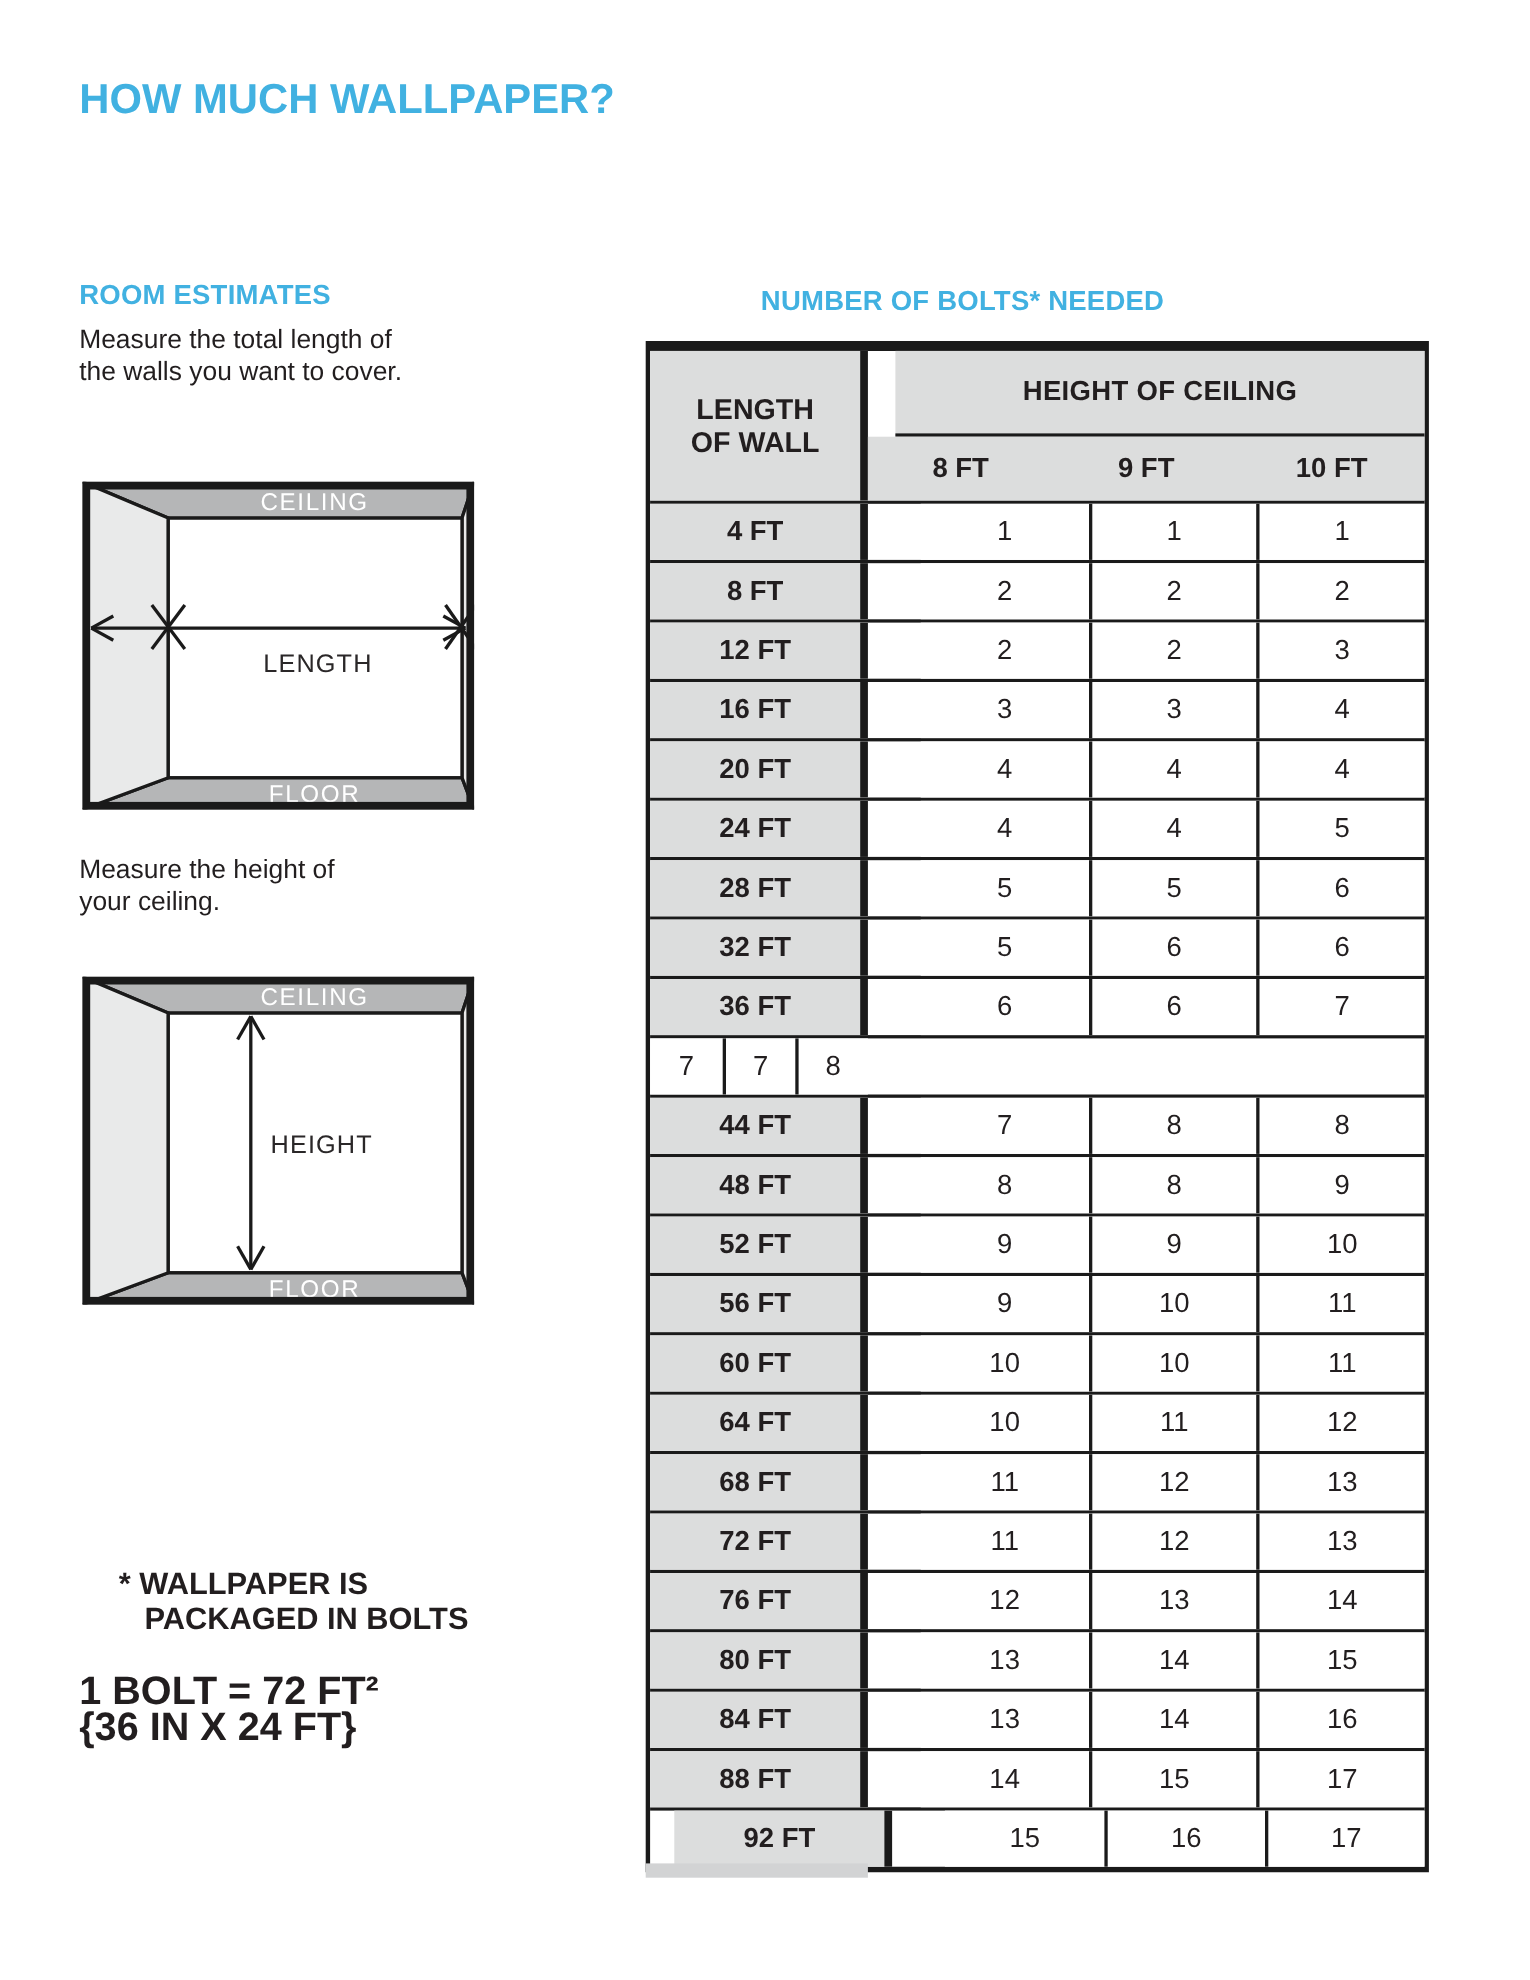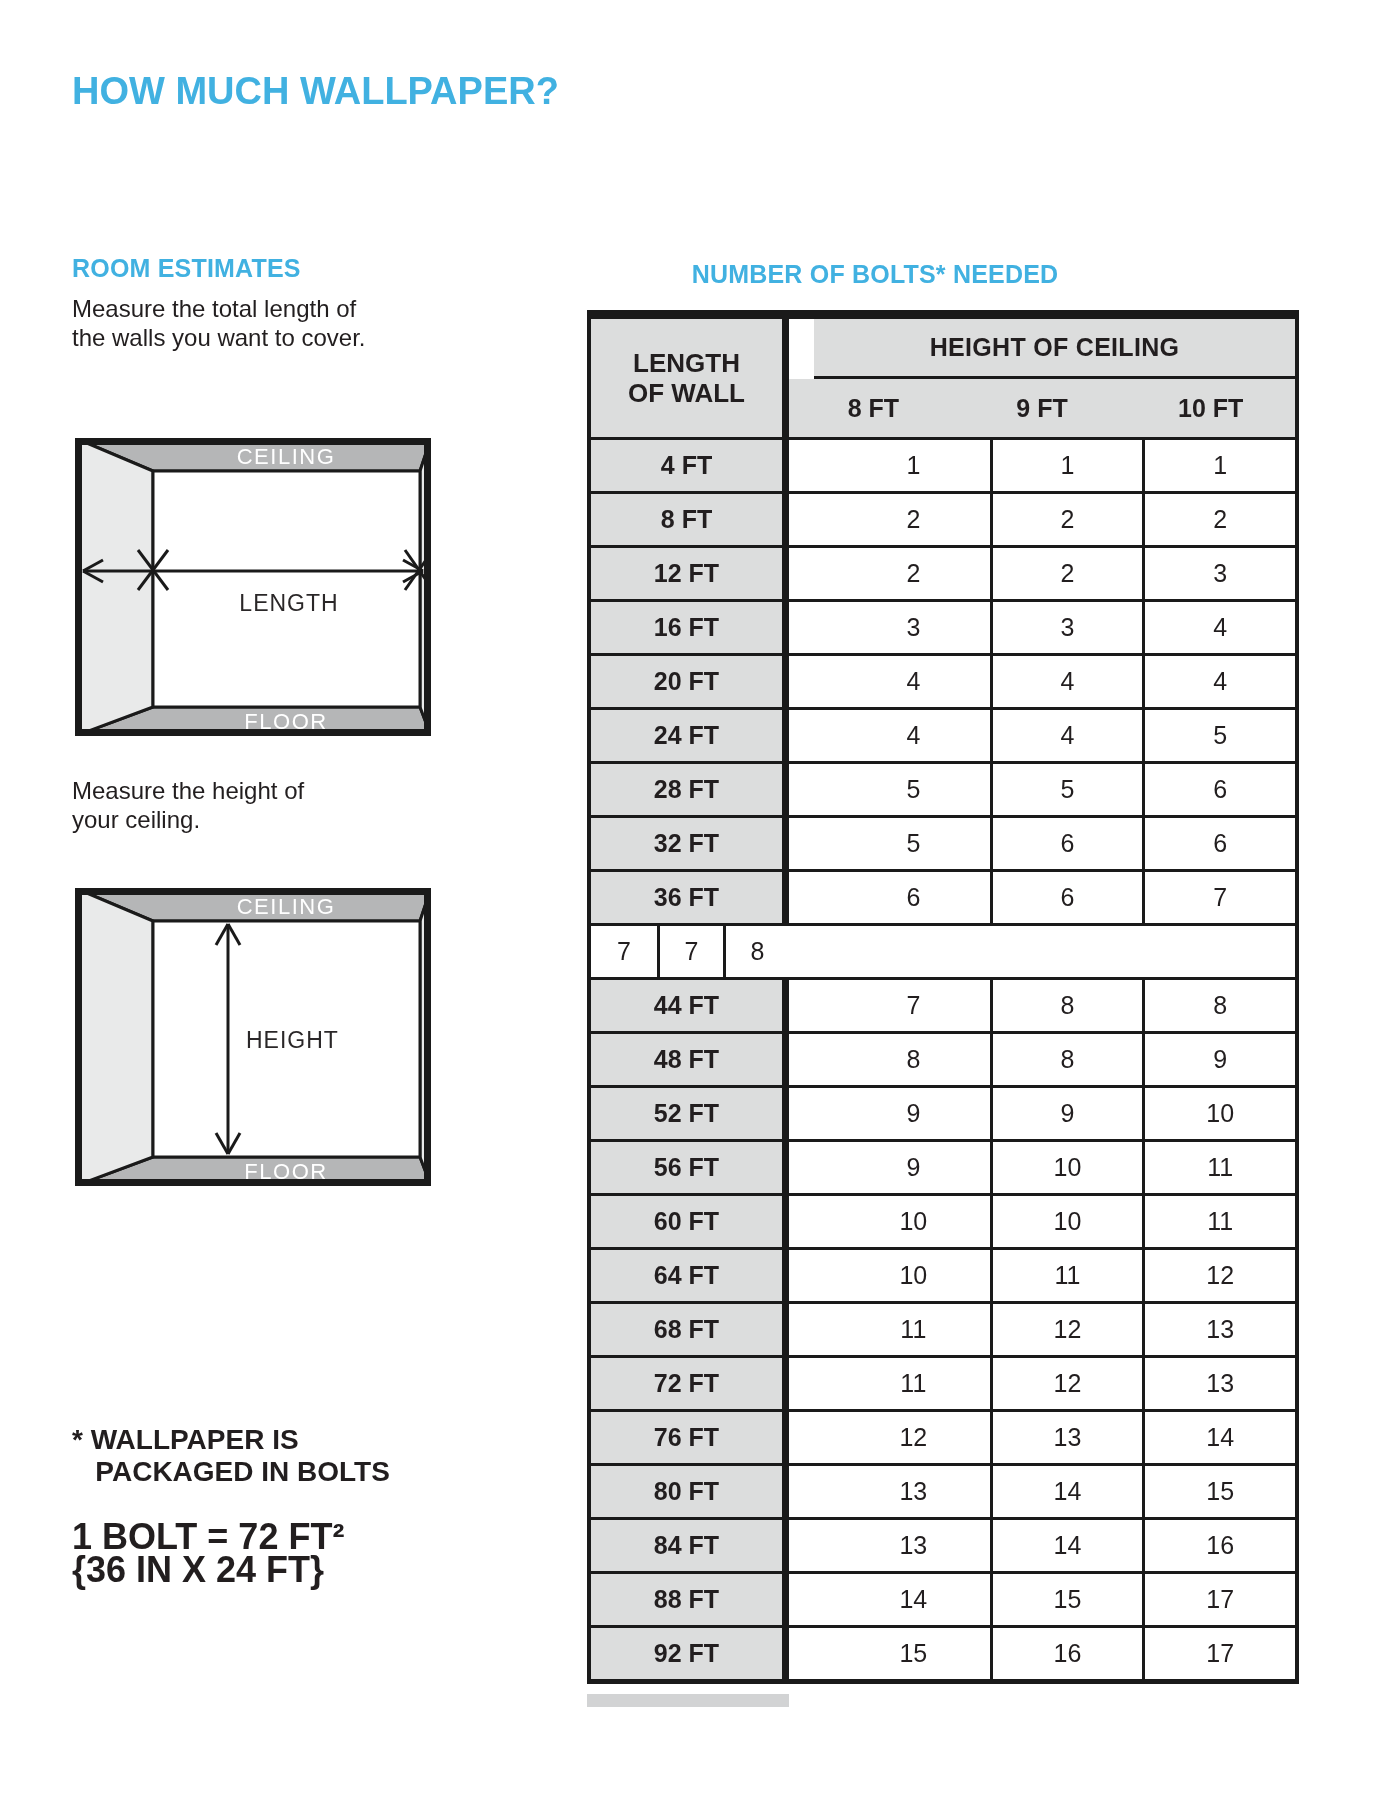--- a/index.html
+++ b/index.html
@@ -14,37 +14,37 @@
   *{margin:0;padding:0;box-sizing:border-box;}
   html,body{background:#ffffff;}
   .page{
     position:relative;width:1391px;height:1800px;background:#ffffff;
     font-family:"Liberation Sans", sans-serif;color:var(--ink);overflow:hidden;
   }
   .abs{position:absolute;}
   h1.title{left:72px;top:72px;font-size:38px;font-weight:bold;color:var(--accent);letter-spacing:0;line-height:1.05;}
   h2.sec{font-size:25px;font-weight:bold;color:var(--accent);letter-spacing:.2px;}
   .body-text{font-size:24px;line-height:29px;color:var(--ink);white-space:pre-line;}
-  .foot-text{font-size:28px;line-height:32px;font-weight:bold;color:var(--ink);white-space:pre-wrap;}
+  .foot-text{font-size:28px;line-height:32px;font-weight:bold;color:var(--ink);white-space:pre-wrap;margin-left:36px;}
   .bolt-text{font-size:36px;line-height:33px;font-weight:bold;color:var(--ink);white-space:pre-line;}
 
   .table-heading{left:587px;top:260px;width:576px;text-align:center;}
 
   .bolt-table{left:587px;top:310px;width:712px;background:#fff;
     border:4px solid var(--line);border-top-width:9px;border-bottom-width:5px;}
   .thead{display:grid;grid-template-columns:198px 1fr;border-bottom:3px solid var(--line);}
   .corner{width:198px;background:var(--cellgray);border-right:7px solid var(--line);
     display:flex;align-items:center;justify-content:center;text-align:center;
     font-weight:bold;font-size:26px;line-height:30px;white-space:pre-line;}
-  .group-head{height:60px;background:var(--cellgray);border-bottom:3px solid var(--line);
+  .group-head{height:78px;background:var(--cellgray);border-bottom:3px solid var(--line);
     display:flex;align-items:center;justify-content:center;font-weight:bold;font-size:25px;letter-spacing:.3px;margin-left:25px;}
   .col-heads{display:grid;grid-template-columns:1fr 1fr 1fr;height:58px;background:var(--cellgray);}
   .col-head{display:flex;align-items:center;justify-content:center;font-weight:bold;font-size:25px;}
   .trow{display:grid;grid-template-columns:198px 1fr;height:54px;border-bottom:3px solid var(--line);gap:48px;}
-  .trow:last-child{height:51px;border-bottom:none;}
+  .trow:last-child{height:51px;border-bottom:none;padding-left:22px;}
   .row-label{background:var(--cellgray);border-right:7px solid var(--line);
     display:flex;align-items:center;justify-content:center;font-weight:bold;font-size:25px;}
   .row-vals{display:grid;grid-template-columns:1fr 1fr 1fr;background:#fff;}
   .val{display:flex;align-items:center;justify-content:center;font-size:25px;}
   .val + .val{border-left:3px solid var(--line);}
   .bottom-tab{left:587px;top:1694px;width:202px;height:13px;background:var(--tabgray);}
 
   svg text{font-family:"Liberation Sans", sans-serif;}
   .svg-band-label{fill:#ffffff;font-size:22px;letter-spacing:1.5px;}
   .svg-dim-label{fill:#2a2728;font-size:23px;letter-spacing:1px;}

